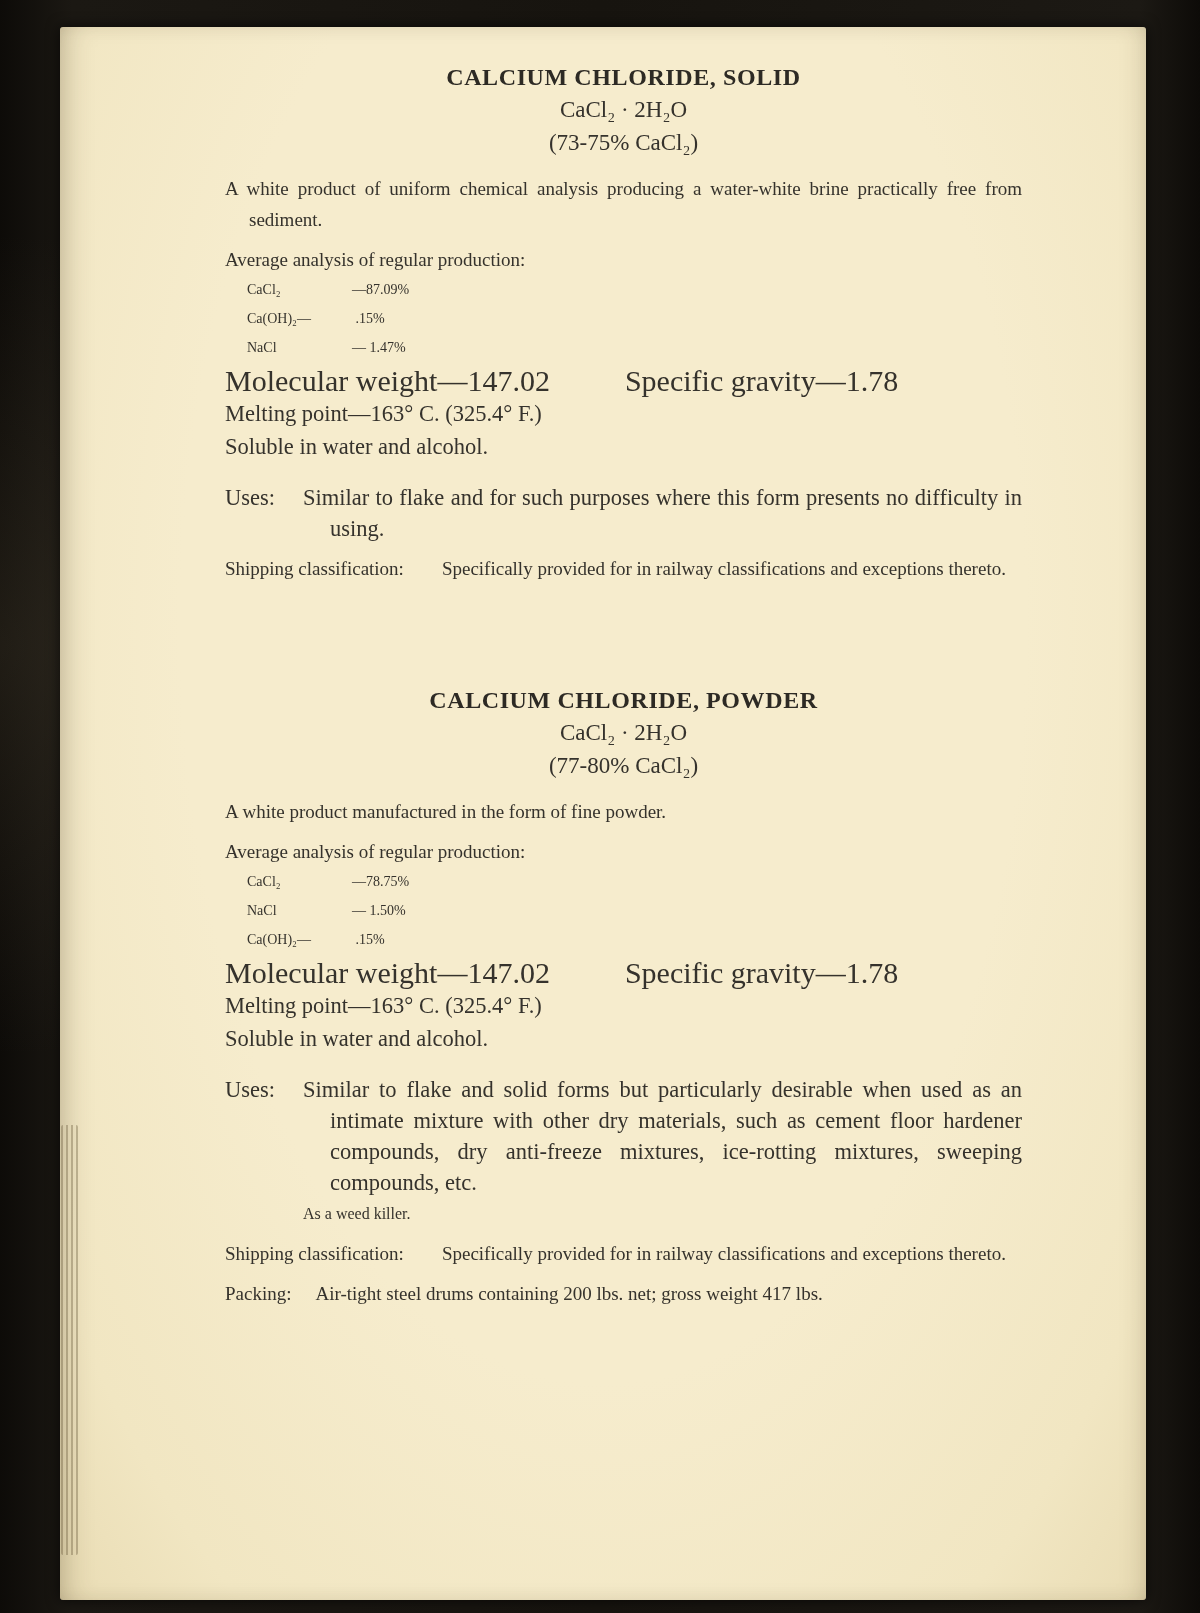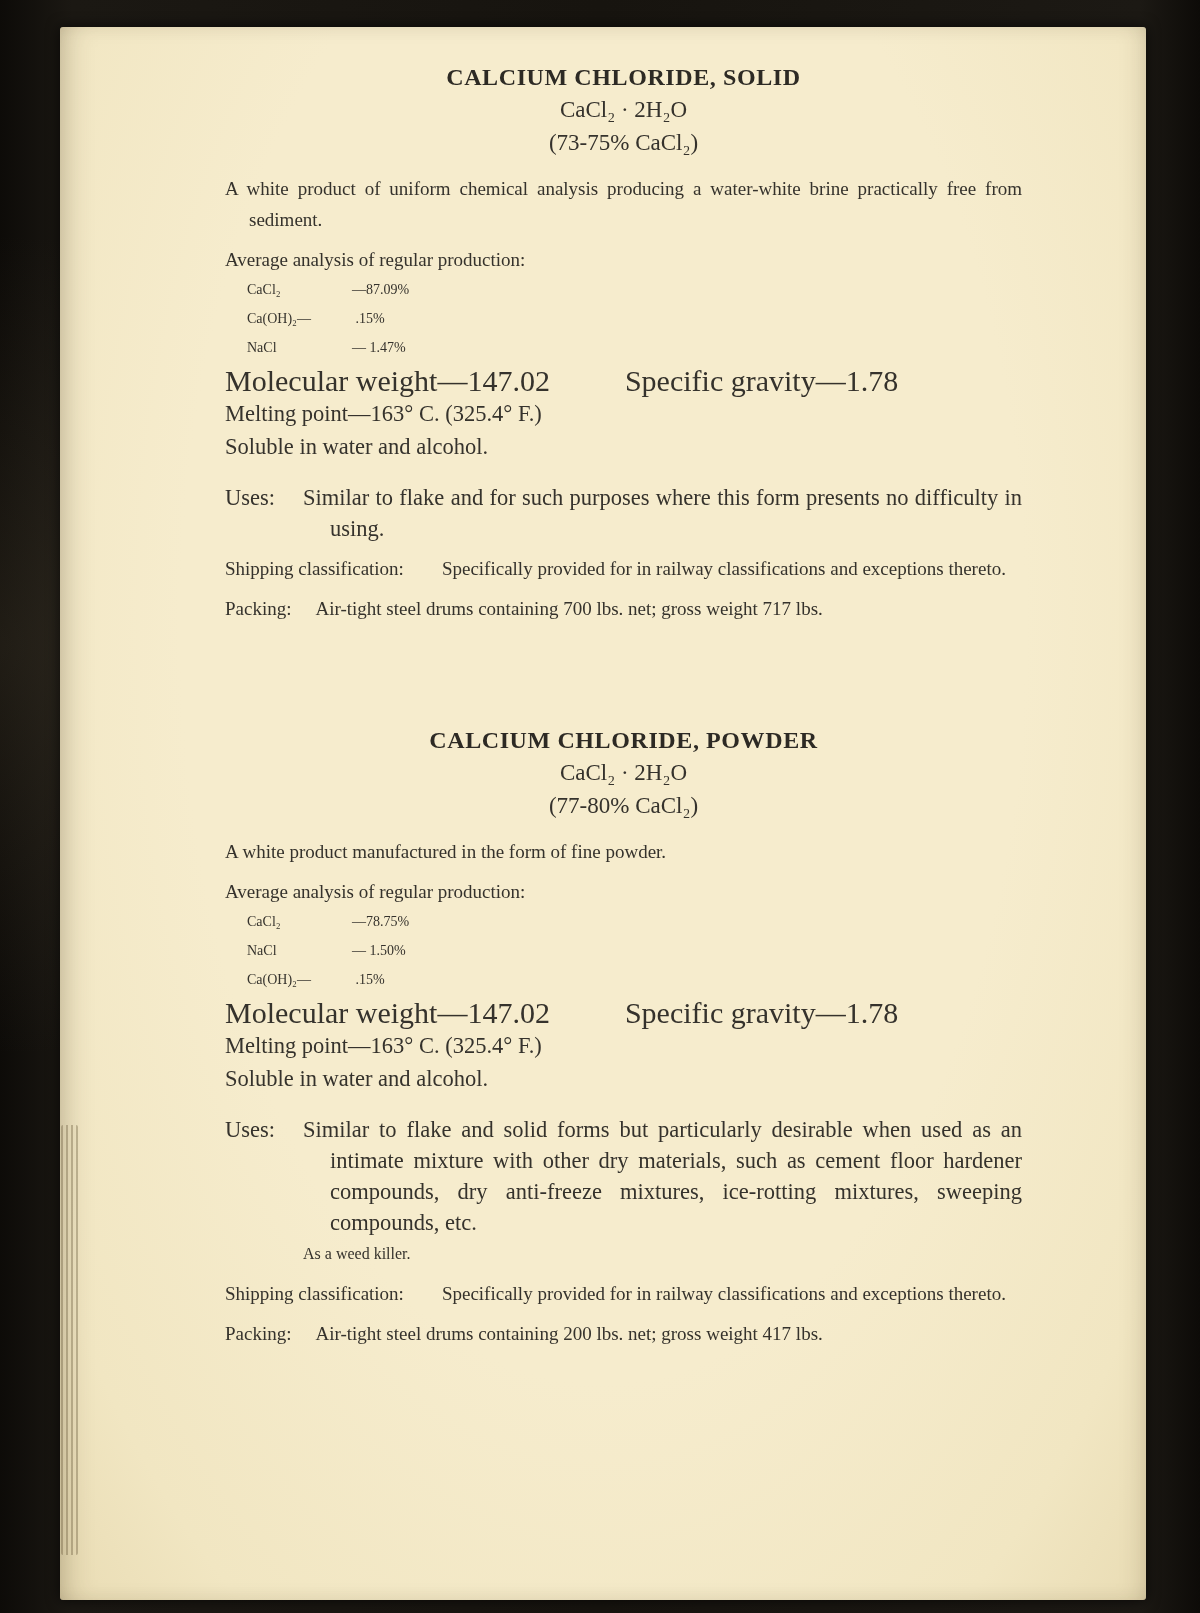--- a/index.html
+++ b/index.html
@@ -210,23 +210,20 @@
 
       <div class="uses-block">
         <span class="uses-label">Uses:</span>
         <span class="uses-text">Similar to flake and for such purposes where this form presents no difficulty in using.</span>
       </div>
 
       <p class="para">
         <span class="label-gap">Shipping classification:</span><span>Specifically provided for in railway classifications and exceptions thereto.</span>
       </p>
 
-      <p class="para">
-        <span class="packing-gap">Packing:</span><span>Air-tight steel drums containing 700 lbs. net; gross weight 717 lbs.</span>
-      </p>
     </div>
 
     <div class="section second">
       <div class="sec-title">CALCIUM CHLORIDE, POWDER</div>
       <div class="sec-formula">CaCl₂ · 2H₂O</div>
       <div class="sec-purity">(77-80% CaCl₂)</div>
 
       <p class="para first">A white product manufactured in the form of fine powder.</p>
 
       <p class="para">Average analysis of regular production:</p>

